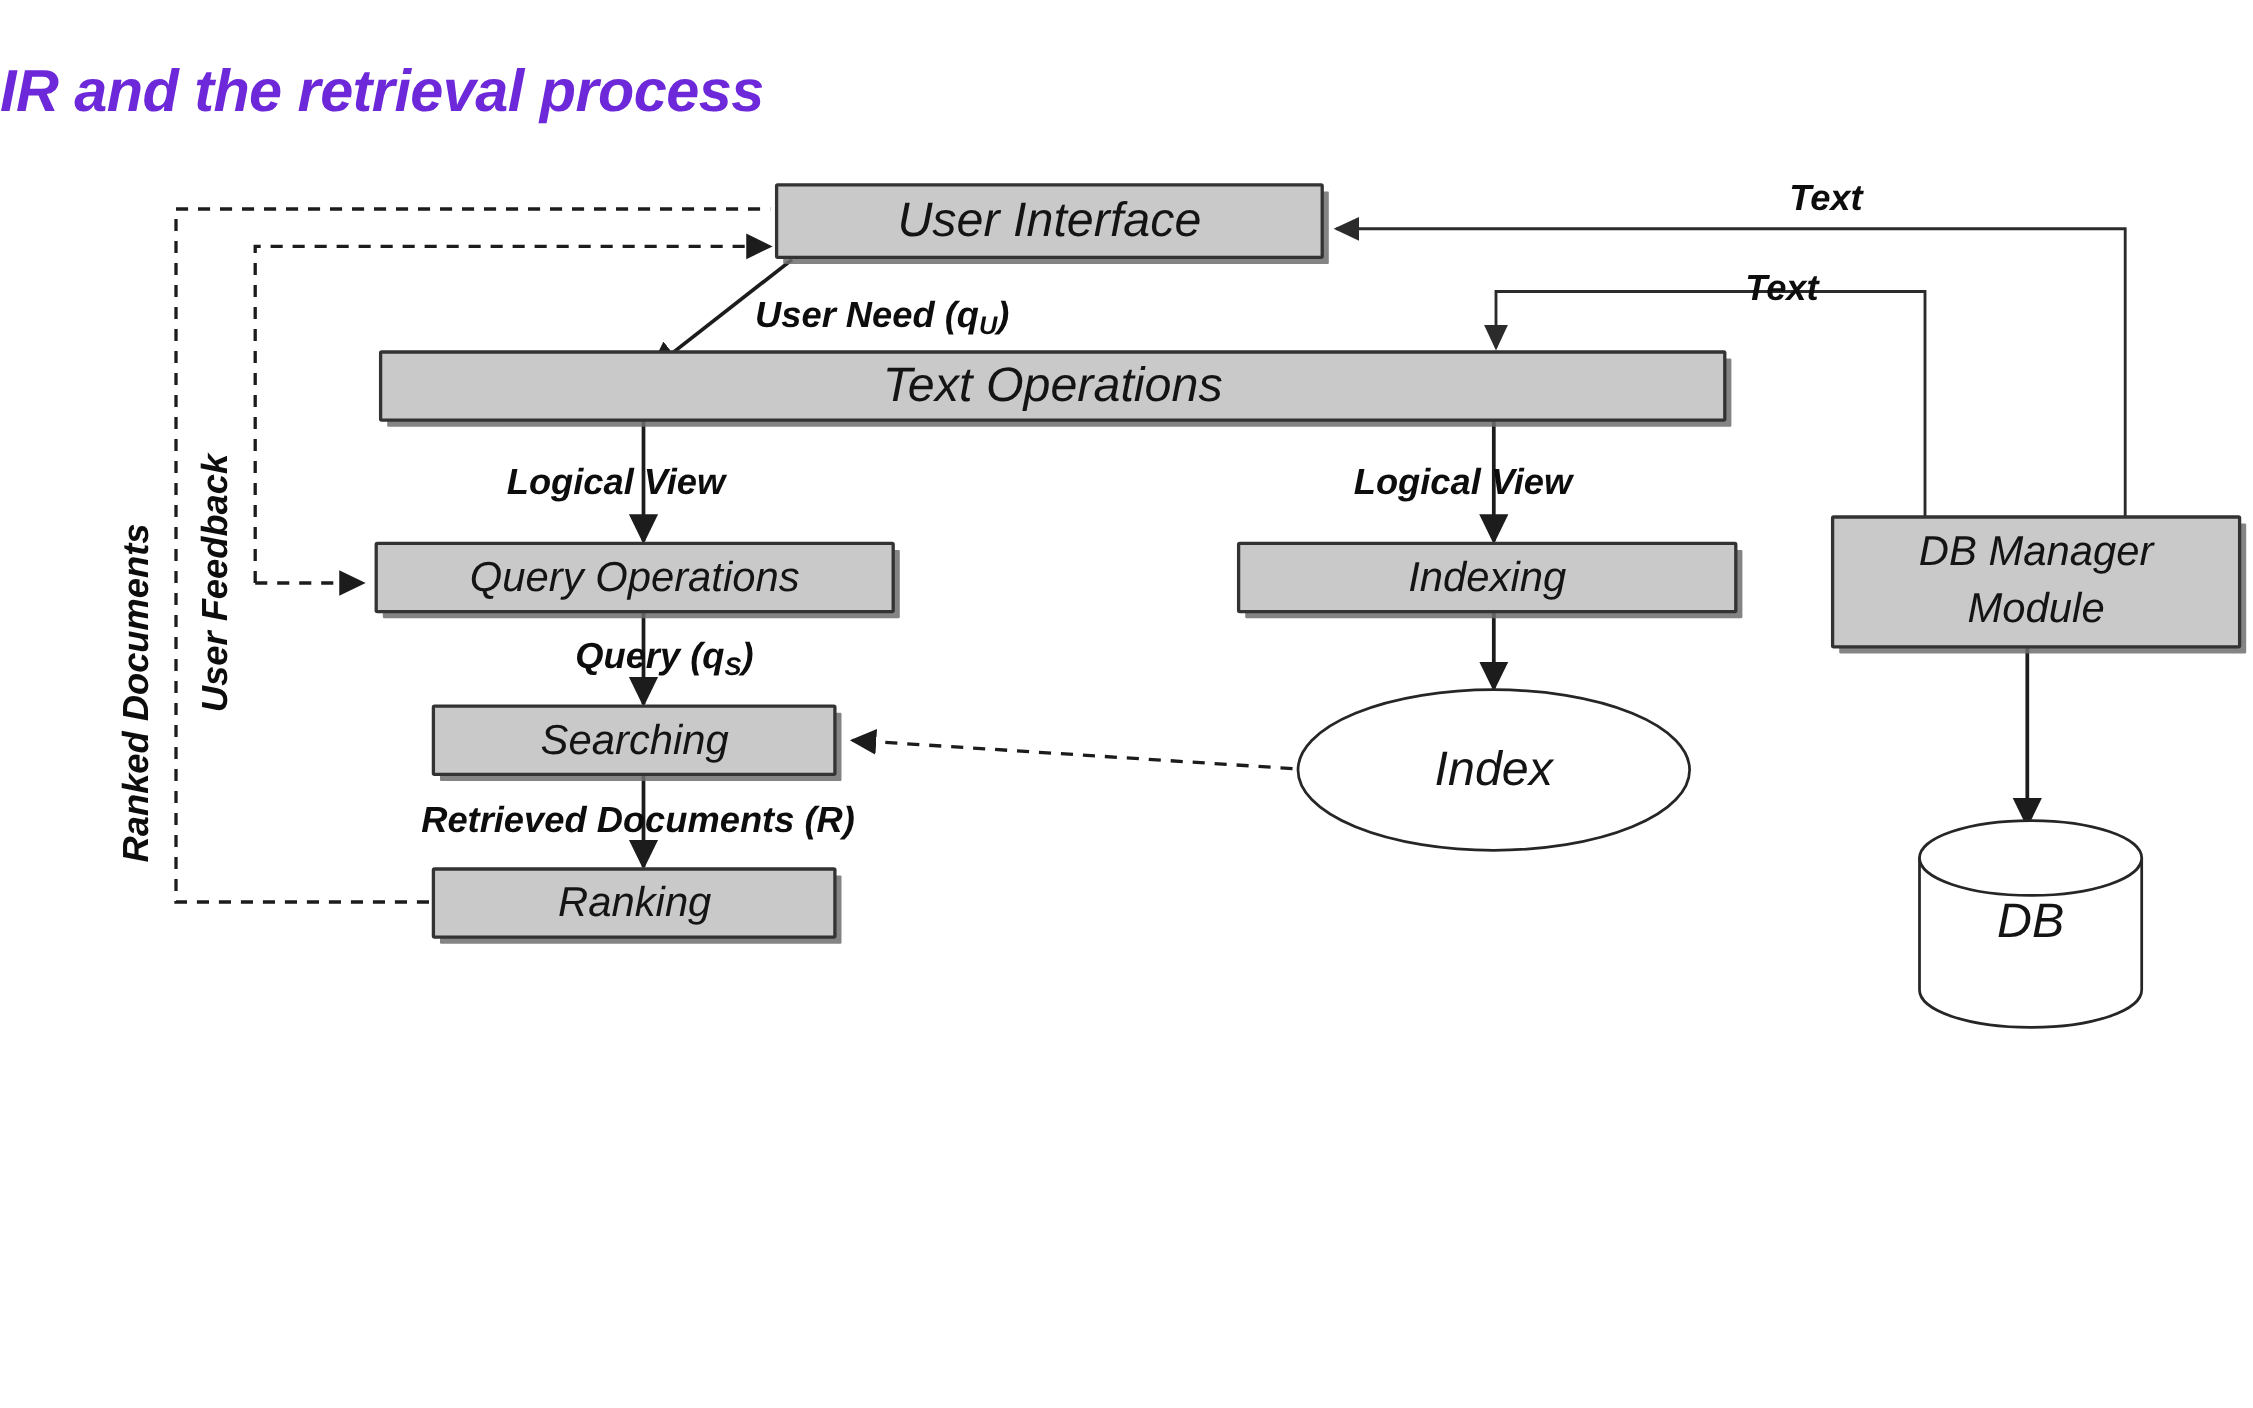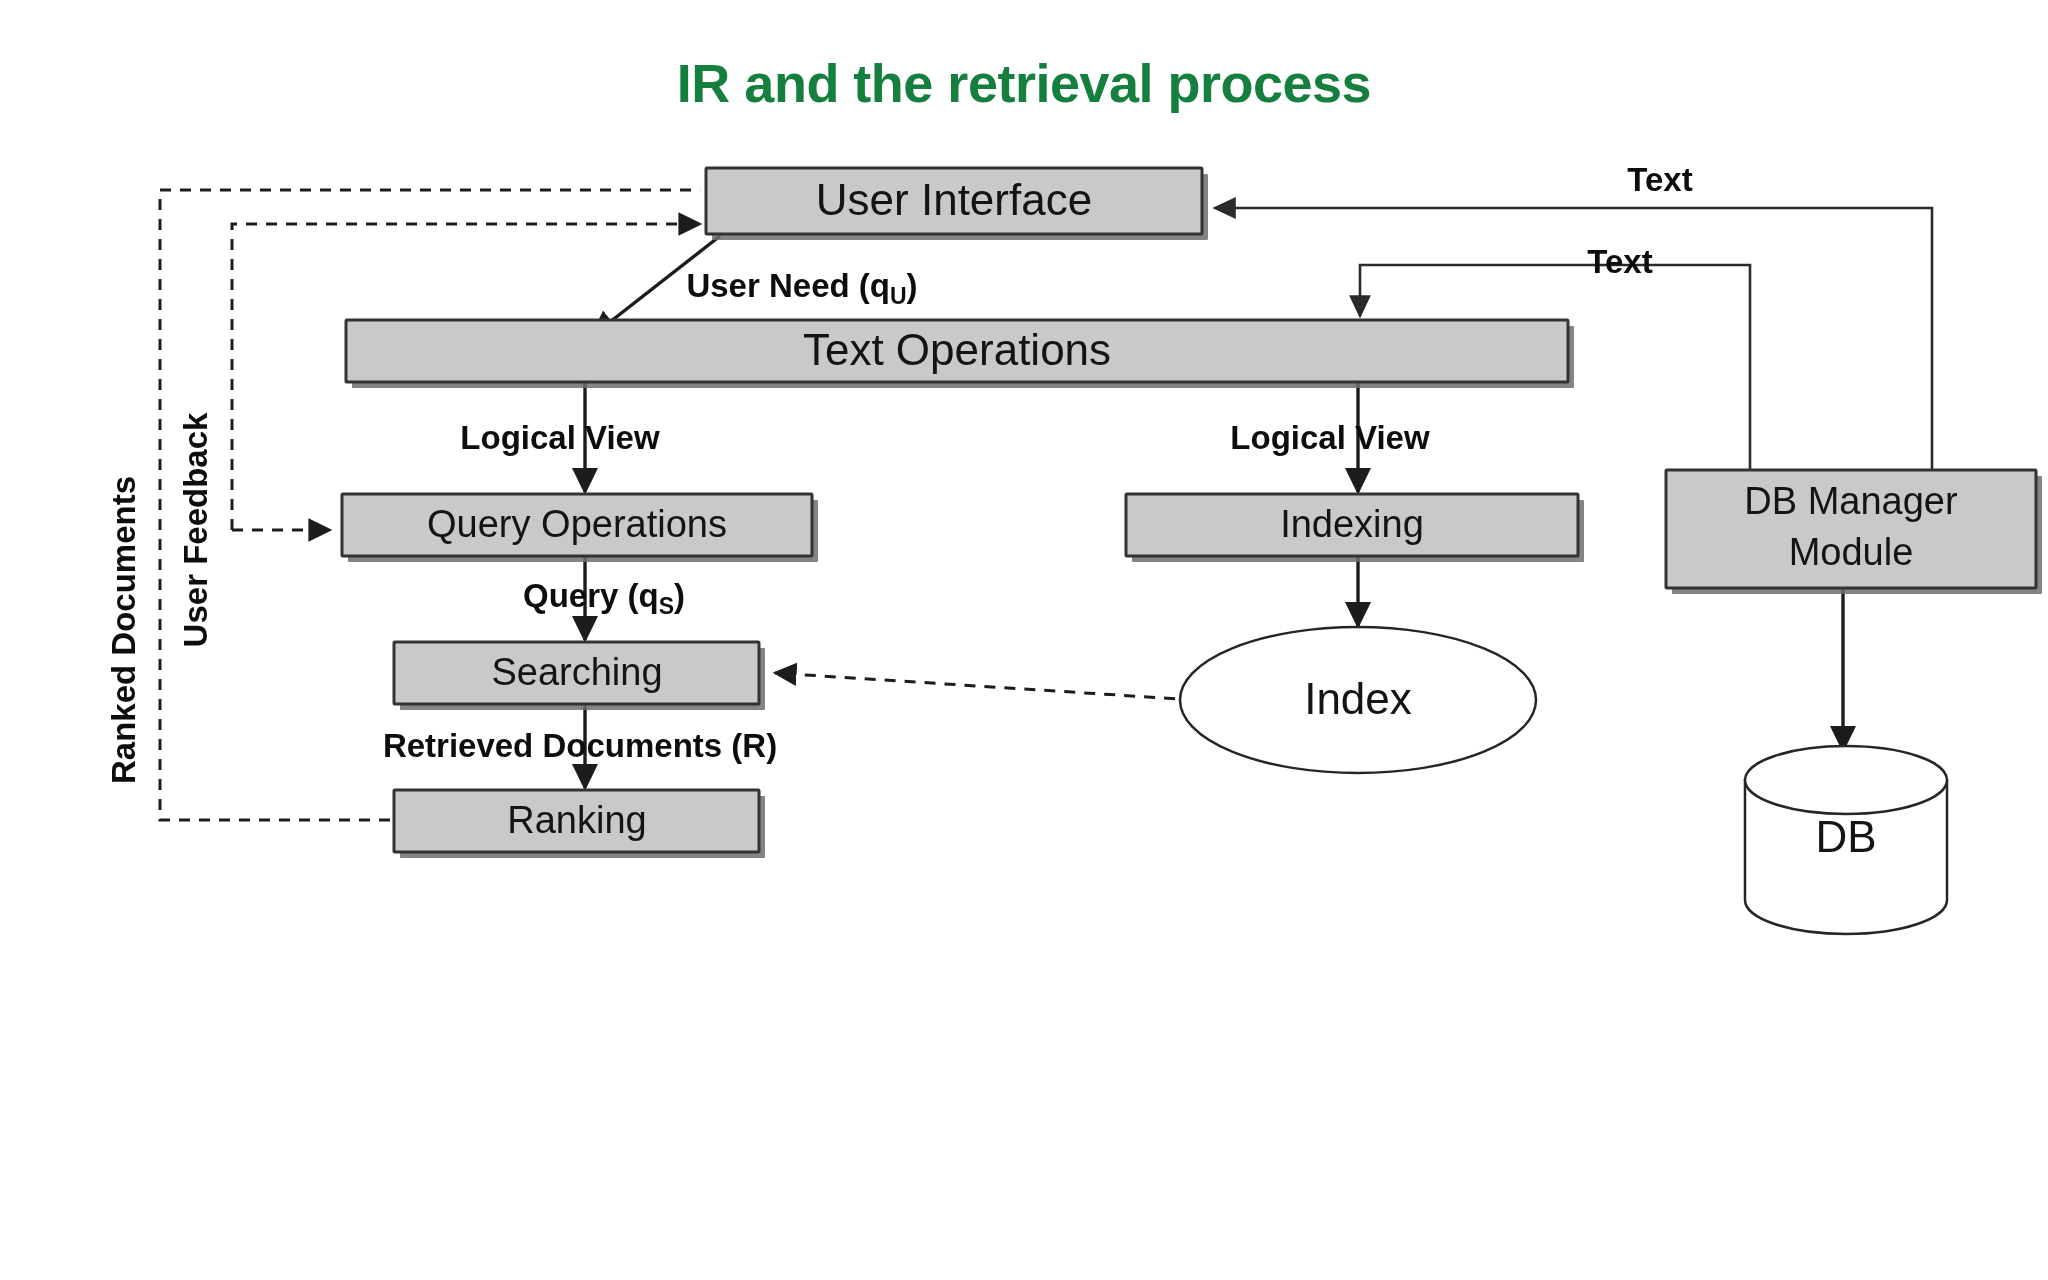--- a/index.html
+++ b/index.html
@@ -17,34 +17,36 @@
   #slide {
     position: absolute;
     inset: 0;
     background: #ffffff;
   }
   #slide-title {
     position: absolute;
     top: 52px;
     left: 0;
     width: 100%;
-    text-align: center;
+    text-align: left;
     font-family: "Liberation Sans", sans-serif;
     font-weight: bold;
     font-size: 54px;
     letter-spacing: -0.5px;
-    color: #15803d;
+    color: #6d28d9;
     white-space: nowrap;
+    font-style: italic;
   }
   #diagram {
     position: absolute;
     top: 140px;
     left: 0;
     width: 1640px;
     height: 1140px;
+    font-style: italic;
   }
   svg { display: block; }
 
   .node-box {
     fill: #c9c9c9;
     stroke: #333333;
     stroke-width: 3;
   }
   .node-shadow {
     fill: #6e6e6e;

